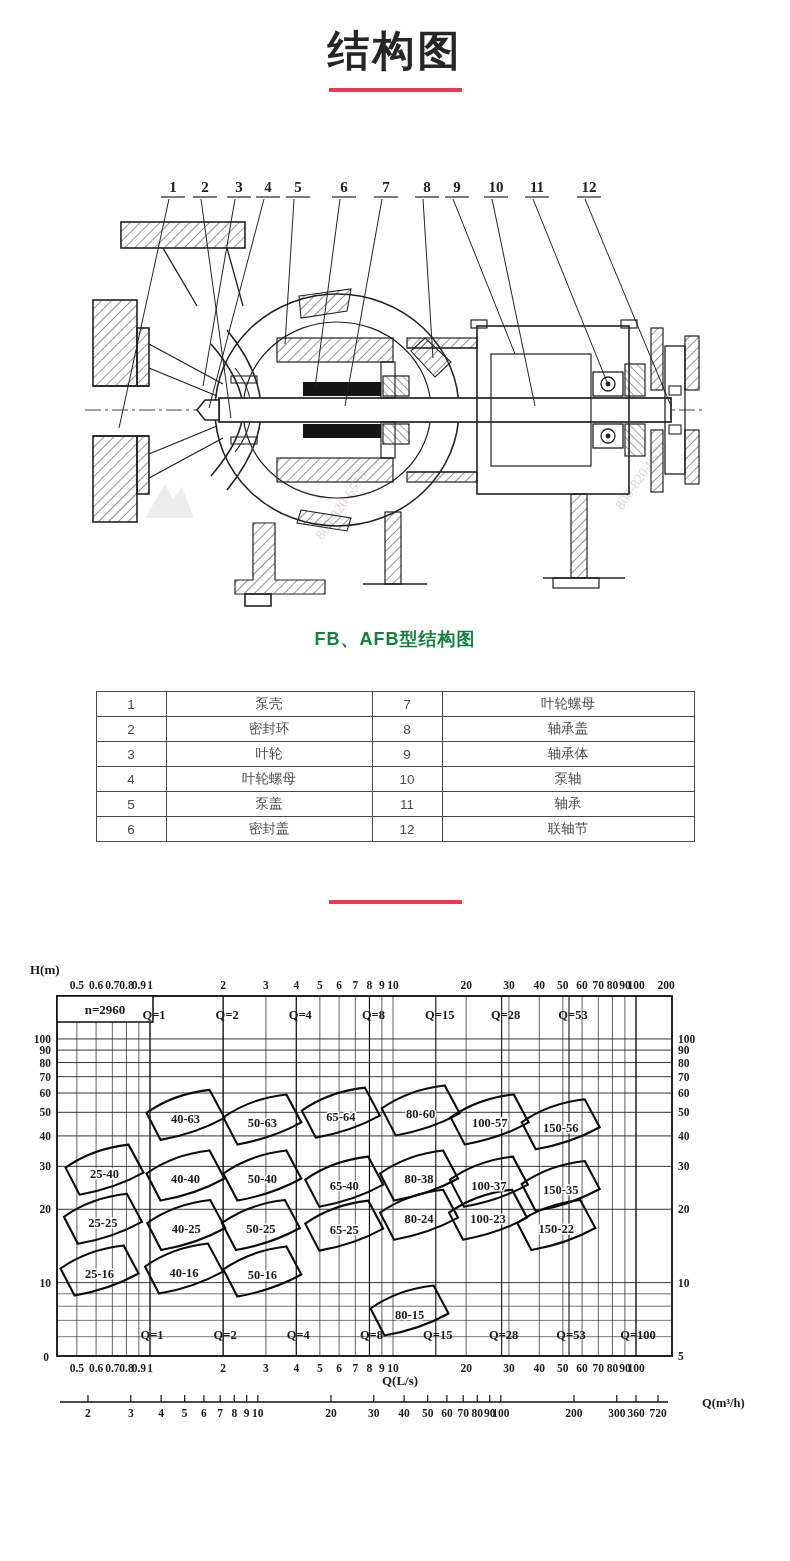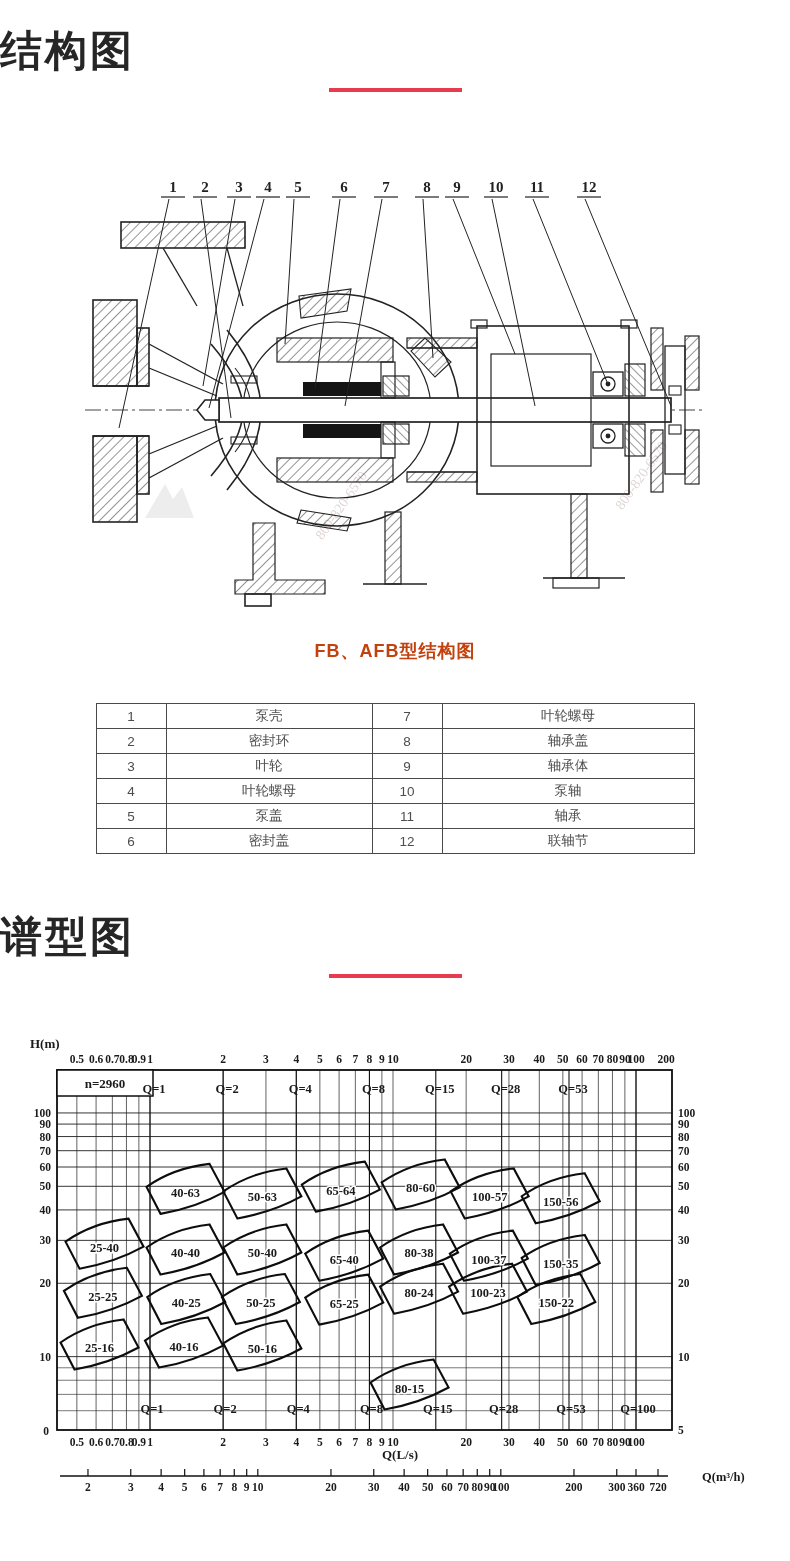--- a/index.html
+++ b/index.html
@@ -1,22 +1,22 @@
 <!DOCTYPE html>
 <html><head>
 <meta charset="utf-8">
 <style>
   html,body{margin:0;padding:0;background:#ffffff;}
   body{width:790px;min-height:1561px;font-family:"Liberation Sans","DejaVu Sans",sans-serif;color:#2b2b2b;}
-  .section-head{text-align:left;margin-top:26px;}
+  .section-head{text-align:center;margin-top:26px;}
   .section-head.second{margin-top:58px;}
   .section-title{font-size:42px;font-weight:bold;letter-spacing:3px;color:#262626;line-height:50px;}
   .red-bar{width:133px;height:4px;margin:12px auto 0 auto;background:#e73b50;}
   .fig1-wrap{margin-top:86px;text-align:center;}
-  .fig-caption{text-align:center;font-size:18px;font-weight:bold;color:#c2410c;margin-top:12px;letter-spacing:1px;}
+  .fig-caption{text-align:center;font-size:18px;font-weight:bold;color:#15803d;margin-top:0;letter-spacing:1px;}
   .parts-table{border-collapse:collapse;margin:40px auto 0 auto;table-layout:fixed;width:598px;}
   .parts-table td{border:1px solid #4a4a4a;height:24px;text-align:center;font-size:13.5px;color:#4d4d4d;padding:0;}
   .chart-wrap{margin-top:54px;}
   svg text{font-family:"Liberation Serif","DejaVu Serif",serif;}
   .halo{paint-order:stroke;stroke:#ffffff;stroke-width:3px;}
 </style>
 </head>
 <body>
 
 <div class="section-head">
@@ -241,21 +241,20 @@
       <tr>
         <td>6</td>
         <td>密封盖</td>
         <td>12</td>
         <td>联轴节</td>
       </tr>
     </tbody>
 </table>
 
 <div class="section-head second">
-  <div class="section-title">谱型图</div>
   <div class="red-bar"></div>
 </div>
 
 <div class="chart-wrap">
   <svg id="spectrum-svg" width="790" height="500" viewBox="0 0 790 500">
       <line x1="76.84971105365257" y1="38" x2="76.84971105365257" y2="398" stroke="#1f1f1f" stroke-width="0.7"></line>
       <line x1="96.0907538432254" y1="38" x2="96.0907538432254" y2="398" stroke="#1f1f1f" stroke-width="0.7"></line>
       <line x1="112.35882372346441" y1="38" x2="112.35882372346441" y2="398" stroke="#1f1f1f" stroke-width="0.7"></line>
       <line x1="126.4508668390423" y1="38" x2="126.4508668390423" y2="398" stroke="#1f1f1f" stroke-width="0.7"></line>
       <line x1="138.88092979375594" y1="38" x2="138.88092979375594" y2="398" stroke="#1f1f1f" stroke-width="0.7"></line>

